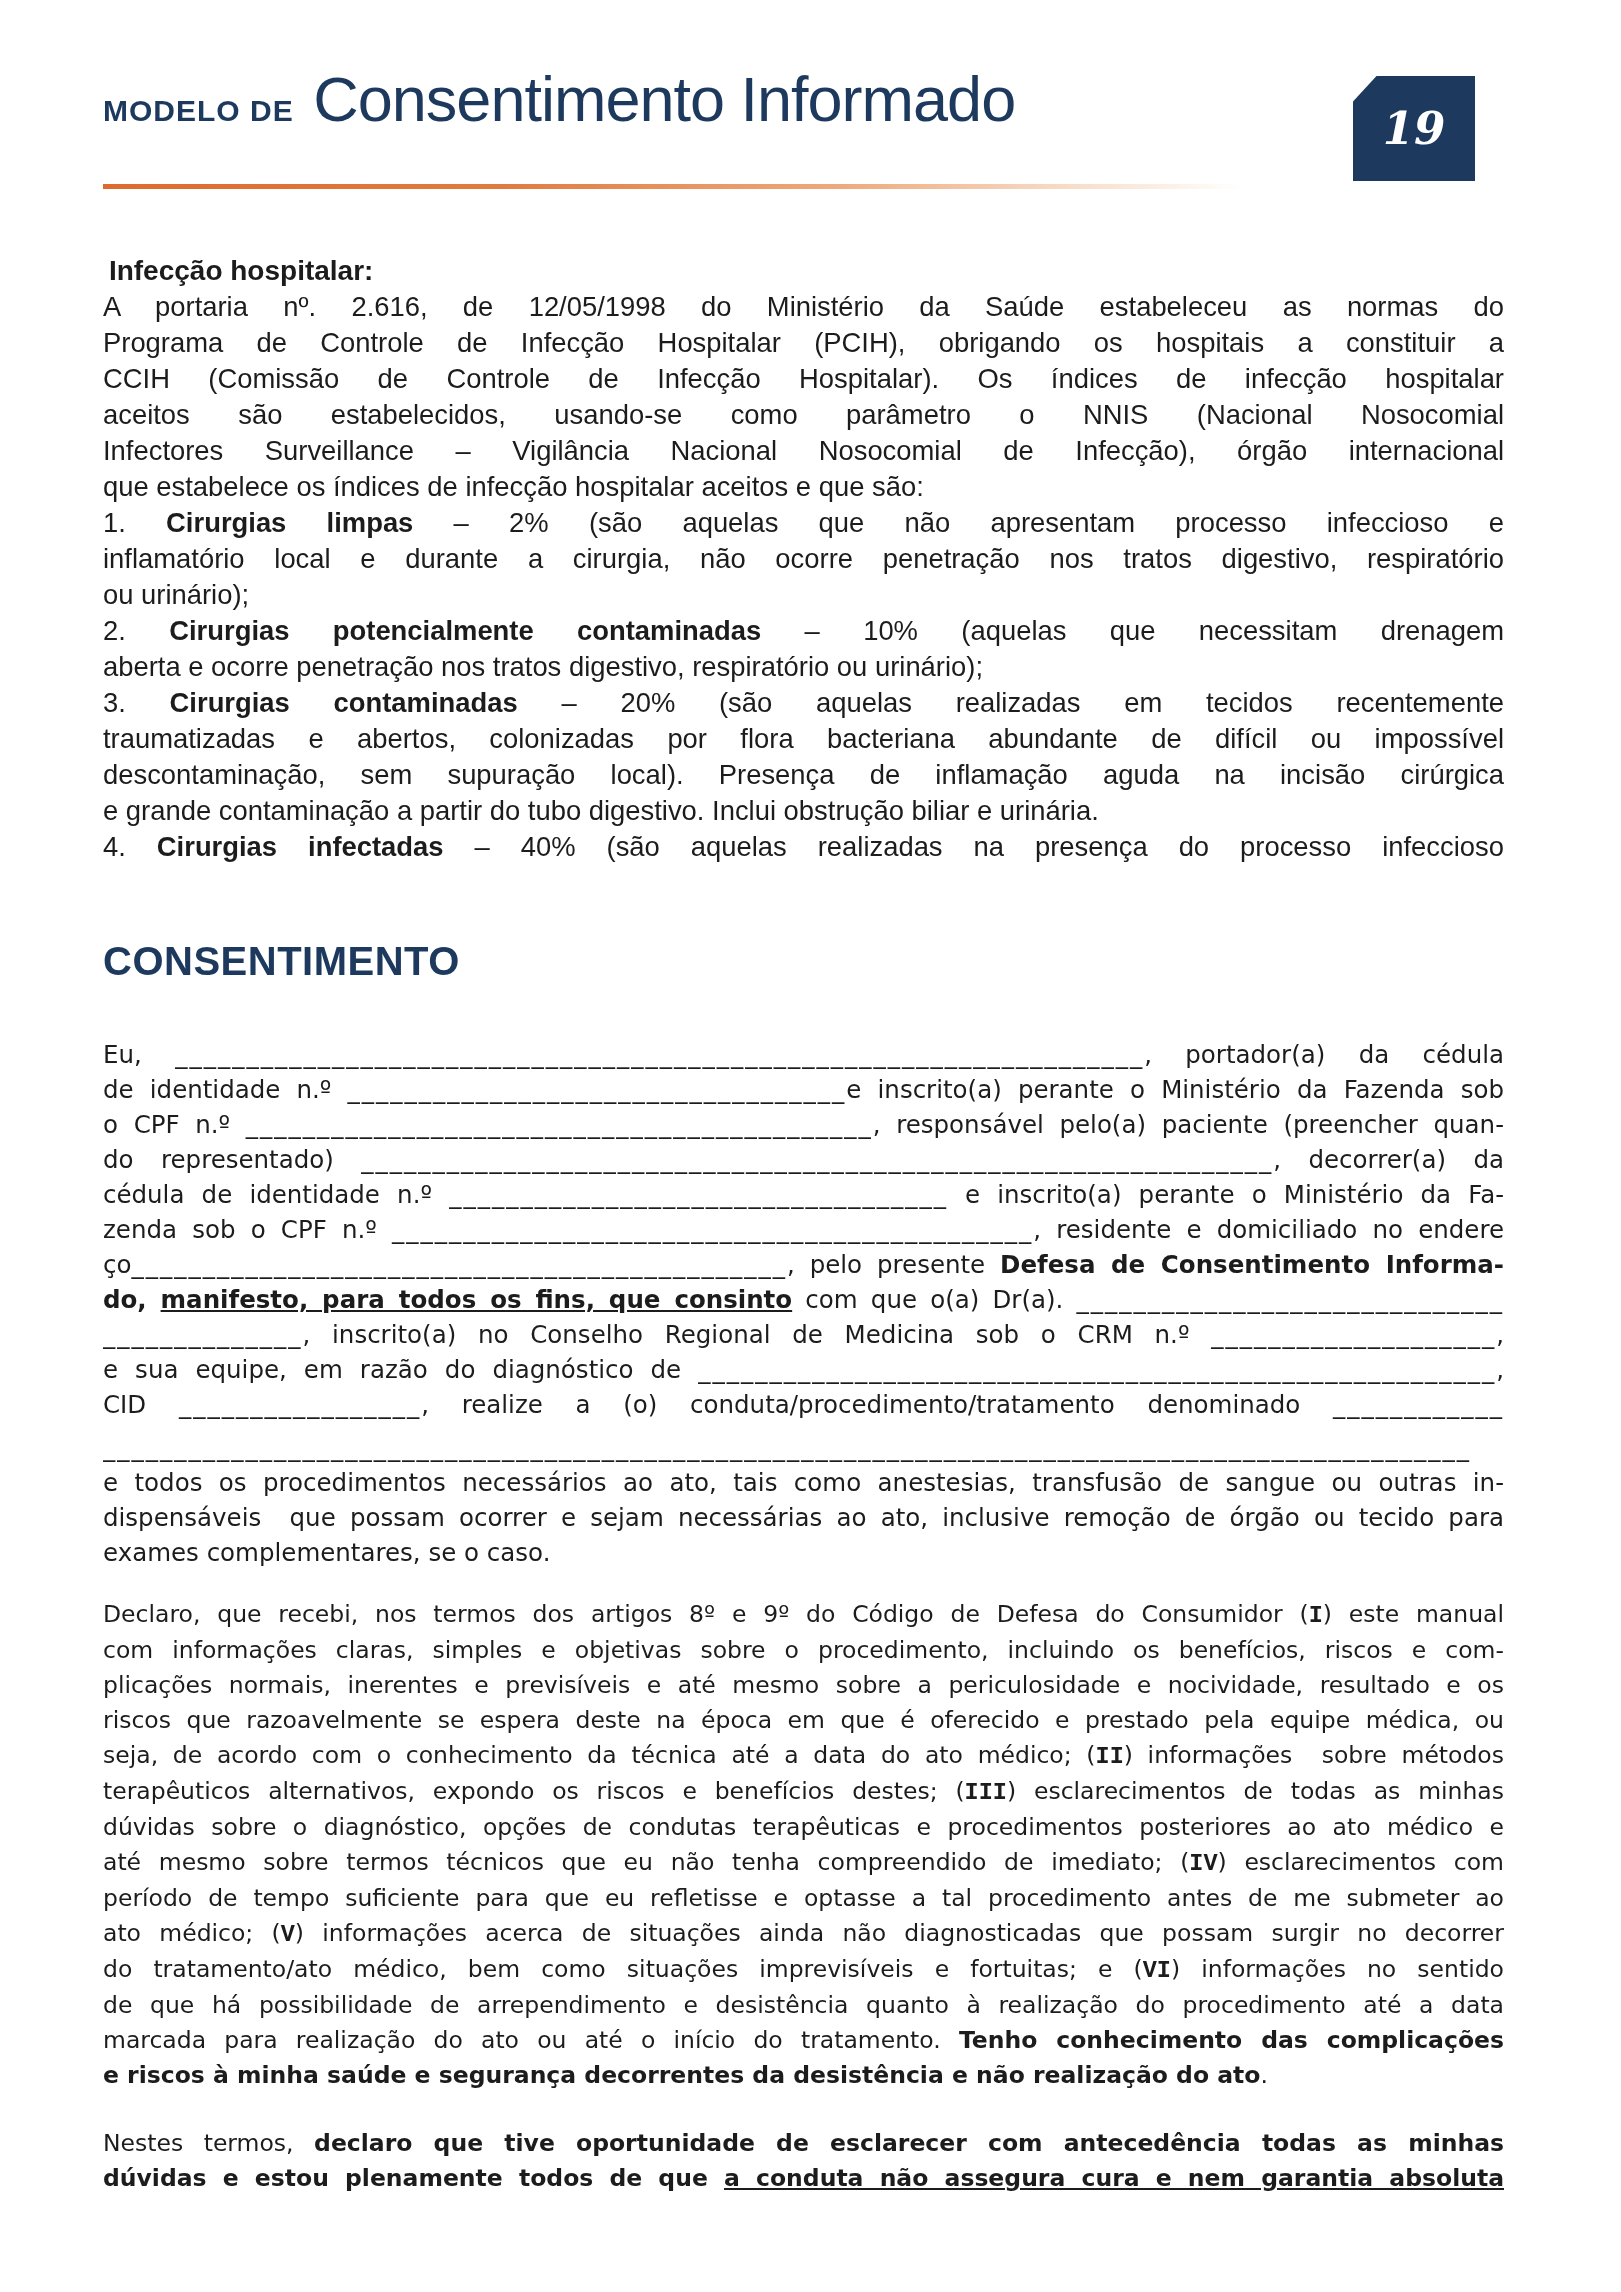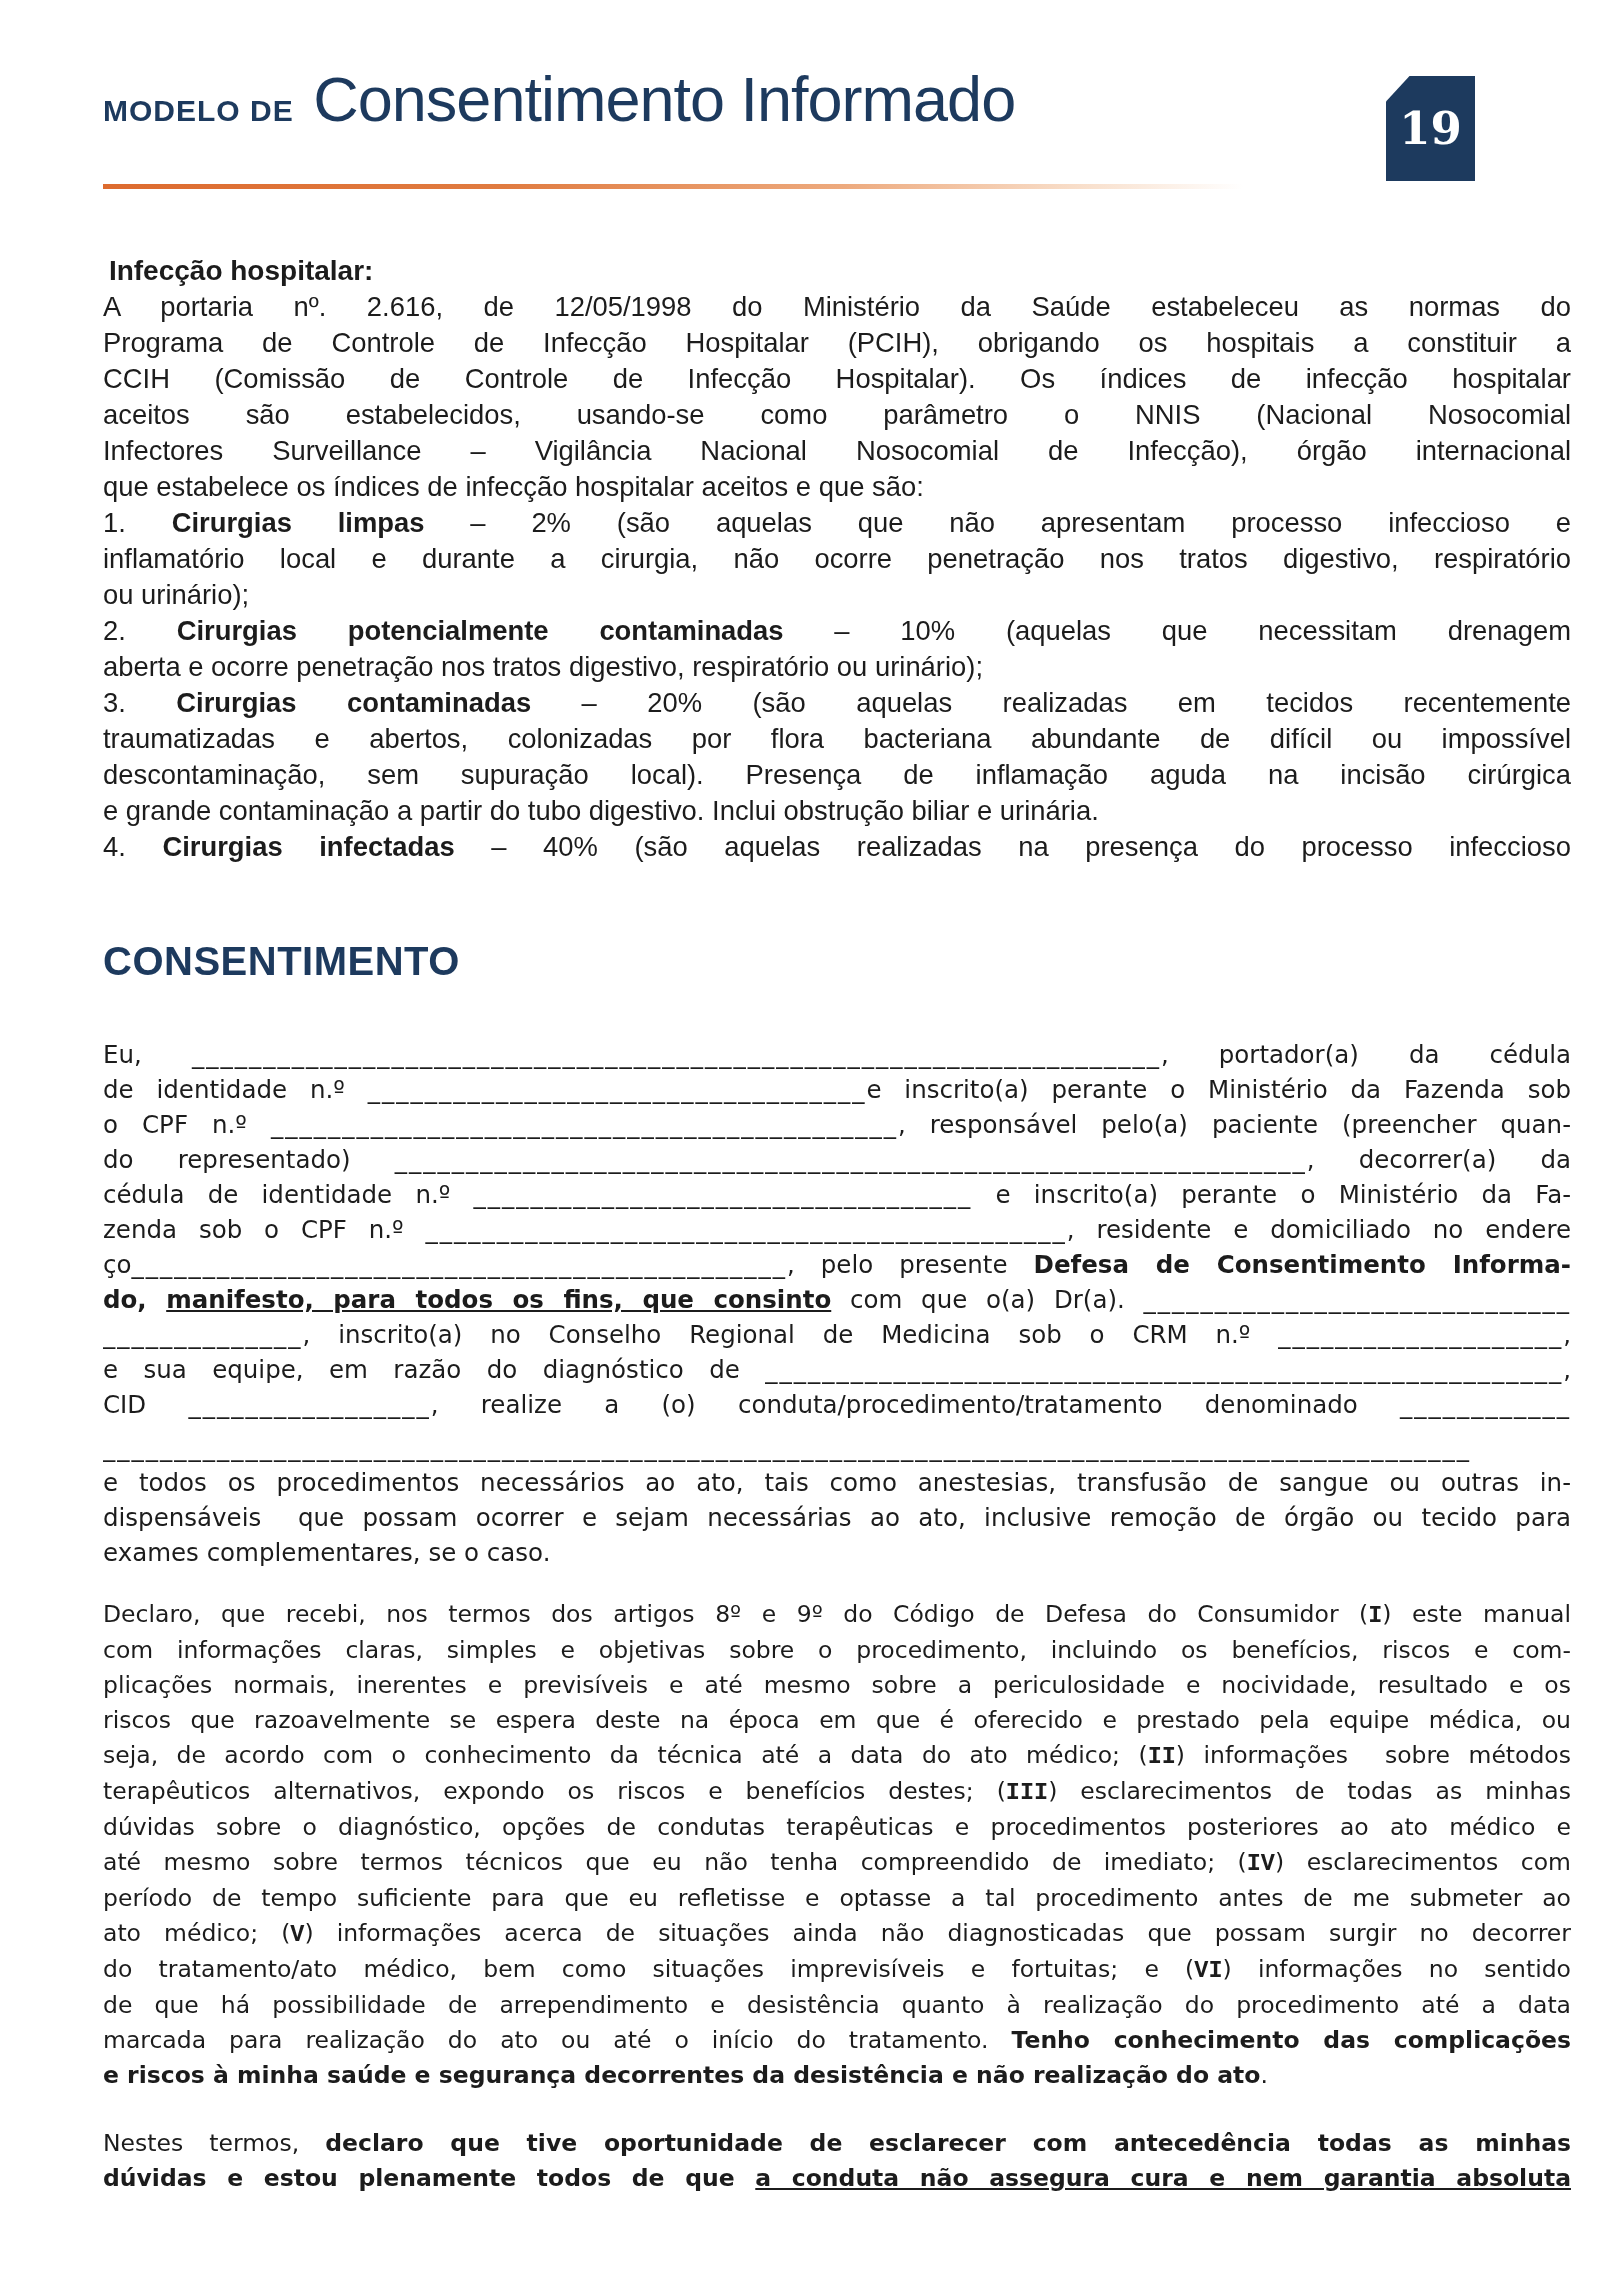--- a/index.html
+++ b/index.html
@@ -1,30 +1,30 @@
 <!DOCTYPE html>
 <html lang="pt" style="--navy: #1d3a5e; --orange: #dd6b2f;"><head>
 <meta charset="utf-8">
 <style>
   :root { --navy:#1d3a5e; --orange:#dd6b2f; }
   html,body { margin:0; padding:0; background:#ffffff; }
   .page {
     position:relative; width:1621px; height:2293px; background:#fff;
-    box-sizing:border-box; padding:63px 50px 0 103px; overflow:hidden;
+    box-sizing:border-box; padding:63px 117px 0 103px; overflow:hidden;
     font-family:"Liberation Sans", sans-serif; color:#1c1c1c;
   }
   
   .title-row { display:flex; align-items:baseline; gap:19.6px; height:74px; }
   .eyebrow { font-size:30px; font-weight:bold; letter-spacing:1px; color:var(--navy); }
   .doc-title { font-size:63px; font-weight:400; color:var(--navy); letter-spacing:-1px; }
   .page-badge {
-    position:absolute; top:76px; right:146px; width:89px; height:105px;
+    position:absolute; top:76px; right:146px; width:122px; height:105px;
     background:var(--navy);
     clip-path:polygon(23.5px 0, 100% 0, 100% 100%, 0 100%, 0 25.5px);
-    display:flex; align-items:center; justify-content:center;
+    display:flex; align-items:center; justify-content:center;font-style:italic;
   }
   .page-badge span { font-family:"DejaVu Serif", serif; font-weight:bold; font-size:45px; color:#ffffff; }
   .rule {
     height:4.9px; width:1140px; margin-top:47px;
     background:linear-gradient(90deg, var(--orange) 0%, #e07b40 35%, #edaa7e 65%, #f8ddc8 85%, rgba(255,255,255,0) 100%);
   }
   
   .tline {
     text-align:justify; text-align-last:justify;
     white-space:nowrap; overflow:hidden;

